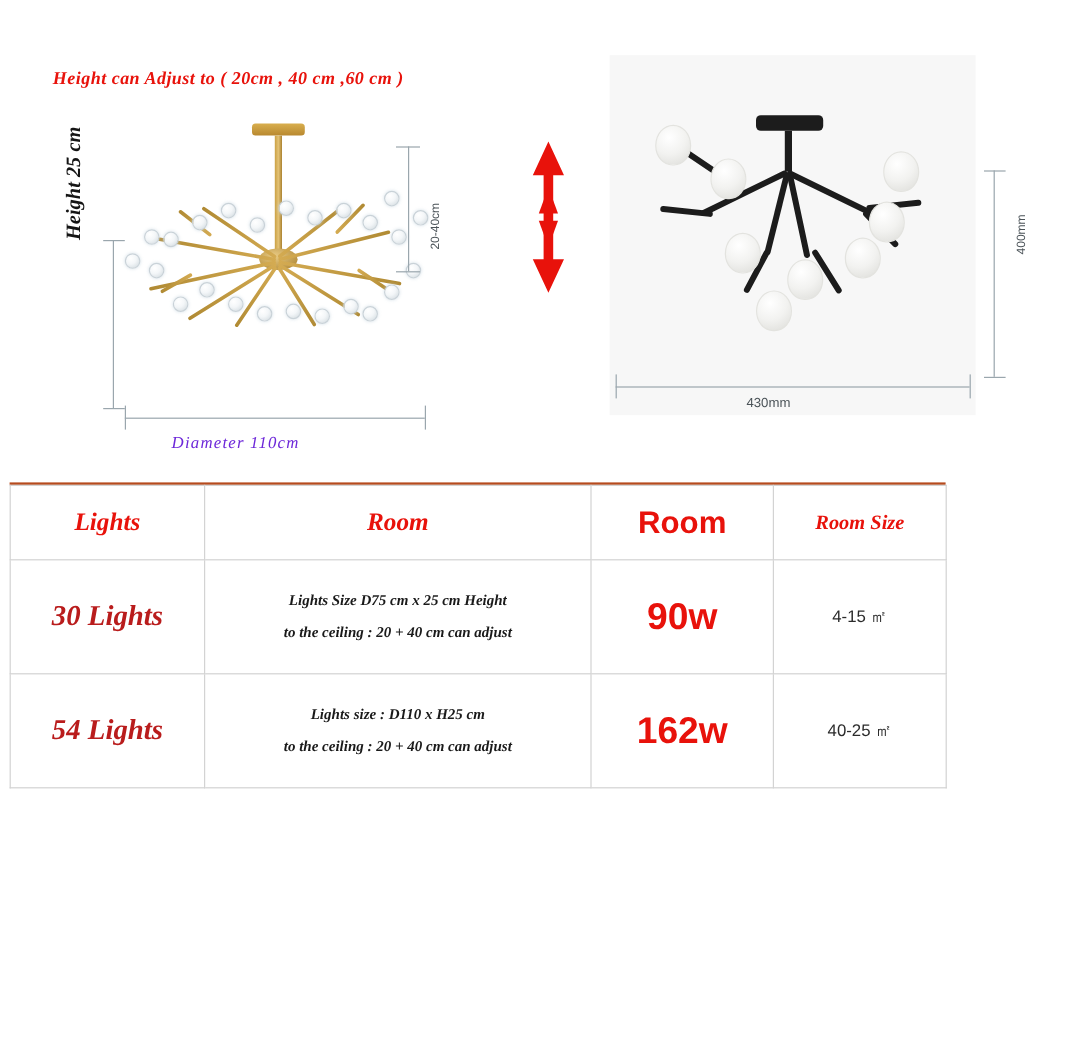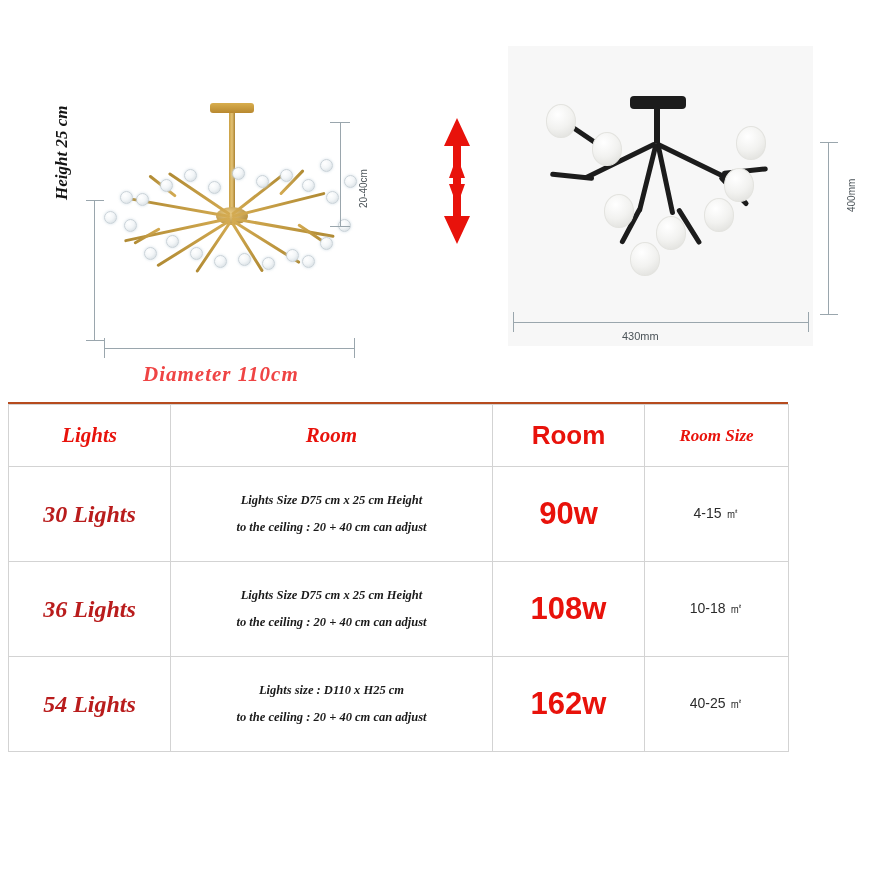--- a/index.html
+++ b/index.html
@@ -174,25 +174,25 @@
     color: #141414;
     transform: rotate(-90deg);
     transform-origin: left top;
     white-space: nowrap;
   }
   .diameter-label {
     position: absolute;
     left: 143px;
     top: 362px;
     font-family: "Liberation Serif", serif;
-    font-weight: bold;
-    font-style: italic;
-    font-size: 21px;
+    font-weight: normal;
+    font-style: italic;
+    font-size: 14px;
     letter-spacing: 1px;
-    color: #ef4444;
+    color: #6d28d9;
     white-space: nowrap;
   }
 
   .double-arrow {
     position: absolute;
     left: 440px;
     top: 116px;
     width: 34px;
     height: 130px;
   }
@@ -273,20 +273,21 @@
   }
   tr.datarow td { height: 95px; }
 </style>
 </head>
 <body>
 
 <div id="page">
 
   <div class="top-area">
 
+    <div class="adjust-caption">Height can Adjust to ( 20cm , 40 cm ,60 cm )</div>
 
     <div class="left-fixture">
       <div class="canopy"></div>
       <div class="rod"></div>
       <div class="hub"></div>
 
       <div class="branch" style="left:152px;top:120px;width:96px;transform:rotate(-14deg);"></div>
       <div class="branch" style="left:152px;top:122px;width:104px;transform:rotate(10deg);"></div>
       <div class="branch" style="left:152px;top:124px;width:80px;transform:rotate(32deg);"></div>
       <div class="branch" style="left:150px;top:120px;width:100px;transform:rotate(190deg);"></div>
@@ -404,29 +405,20 @@
         <tr class="datarow">
           <td class="cell-lights">30 Lights</td>
           <td class="cell-size">
             <span class="line1">Lights Size D75 cm x 25 cm Height</span>
             <span class="line2">to the ceiling : 20 + 40 cm can adjust</span>
           </td>
           <td class="cell-watt">90w</td>
           <td class="cell-room">4-15 ㎡</td>
         </tr>
 
-        <tr class="datarow">
-          <td class="cell-lights">36 Lights</td>
-          <td class="cell-size">
-            <span class="line1">Lights Size D75 cm x 25 cm Height</span>
-            <span class="line2">to the ceiling : 20 + 40 cm can adjust</span>
-          </td>
-          <td class="cell-watt">108w</td>
-          <td class="cell-room">10-18 ㎡</td>
-        </tr>
 
 
         <tr class="datarow">
           <td class="cell-lights">54 Lights</td>
           <td class="cell-size">
             <span class="line1">Lights size : D110 x H25 cm</span>
             <span class="line2">to the ceiling : 20 + 40 cm can adjust</span>
           </td>
           <td class="cell-watt">162w</td>
           <td class="cell-room">40-25 ㎡</td>

